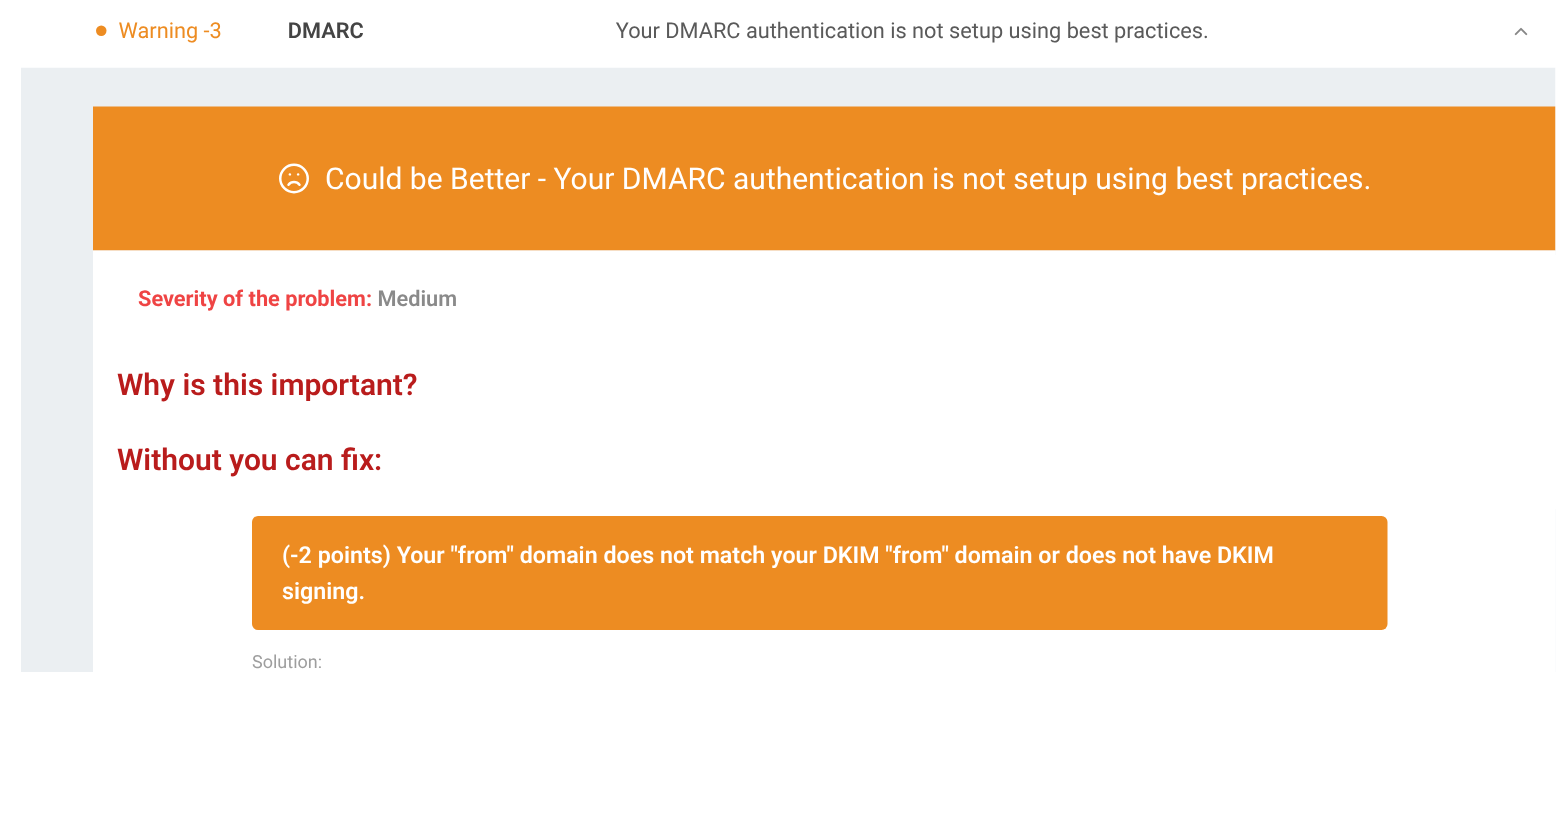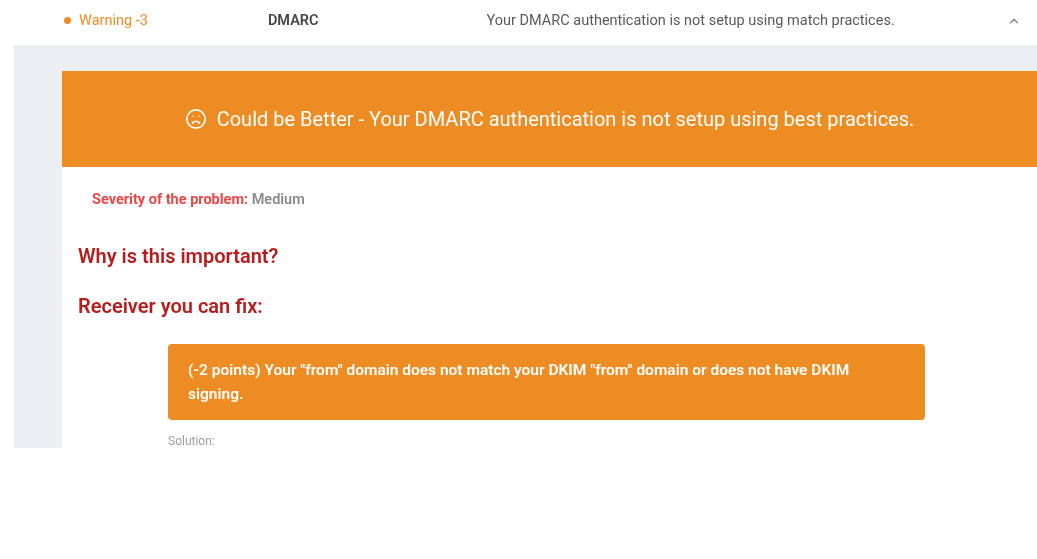--- a/index.html
+++ b/index.html
@@ -31,21 +31,21 @@
     }
     .warning-label {
       color: #ed8c22;
       font-size: 14.5px;
       font-weight: 400;
     }
     .category-label {
       color: #444;
       font-size: 14.5px;
       font-weight: 600;
-      margin-left: 120px;
+      margin-left: 44px;
     }
     .summary-text {
       color: #5a5a5a;
       font-size: 14.5px;
       font-weight: 400;
       margin-left: 168px;
       flex: 1;
     }
     .chevron {
       margin-left: auto;
@@ -140,21 +140,21 @@
       margin-right: 60px;
     }
   </style>
 </head>
 <body>
 
 <div class="header-row">
   <span class="status-dot"></span>
   <span class="warning-label">Warning -3</span>
   <span class="category-label">DMARC</span>
-  <span class="summary-text">Your DMARC authentication is not setup using match practices.</span>
+  <span class="summary-text">Your DMARC authentication is not setup using best practices.</span>
   <span class="chevron">
     <svg viewBox="0 0 24 24" fill="none" stroke="currentColor" stroke-width="2.2" stroke-linecap="round" stroke-linejoin="round">
       <polyline points="6 15 12 9 18 15"></polyline>
     </svg>
   </span>
 </div>
 
 <div class="outer-panel">
 
   <div class="banner">
@@ -171,21 +171,21 @@
 
   <div class="content-card">
 
     <div class="severity-line">
       <span class="severity-label">Severity of the problem: </span><span class="severity-value">Medium</span>
     </div>
 
     <h2 class="section-heading">Why is this important?</h2>
 
 
-    <h2 class="section-heading">Receiver you can fix:</h2>
+    <h2 class="section-heading">Without you can fix:</h2>
 
     <div class="problem-box">(-2 points) Your "from" domain does not match your DKIM "from" domain or does not have DKIM signing.</div>
 
     <div class="solution-label">Solution:</div>
 
 
   </div>
 
 </div>
 

